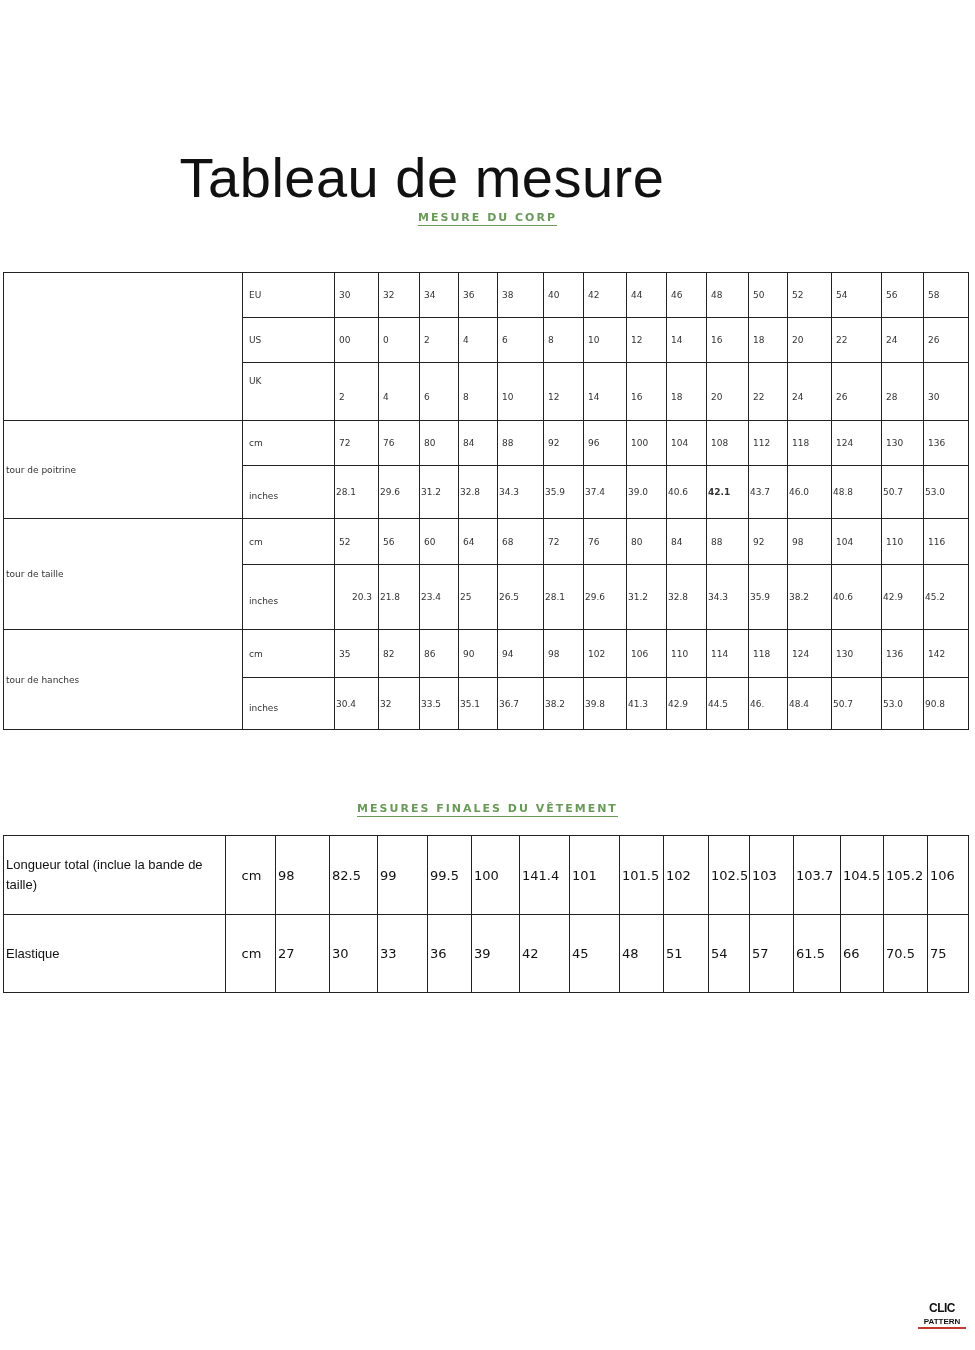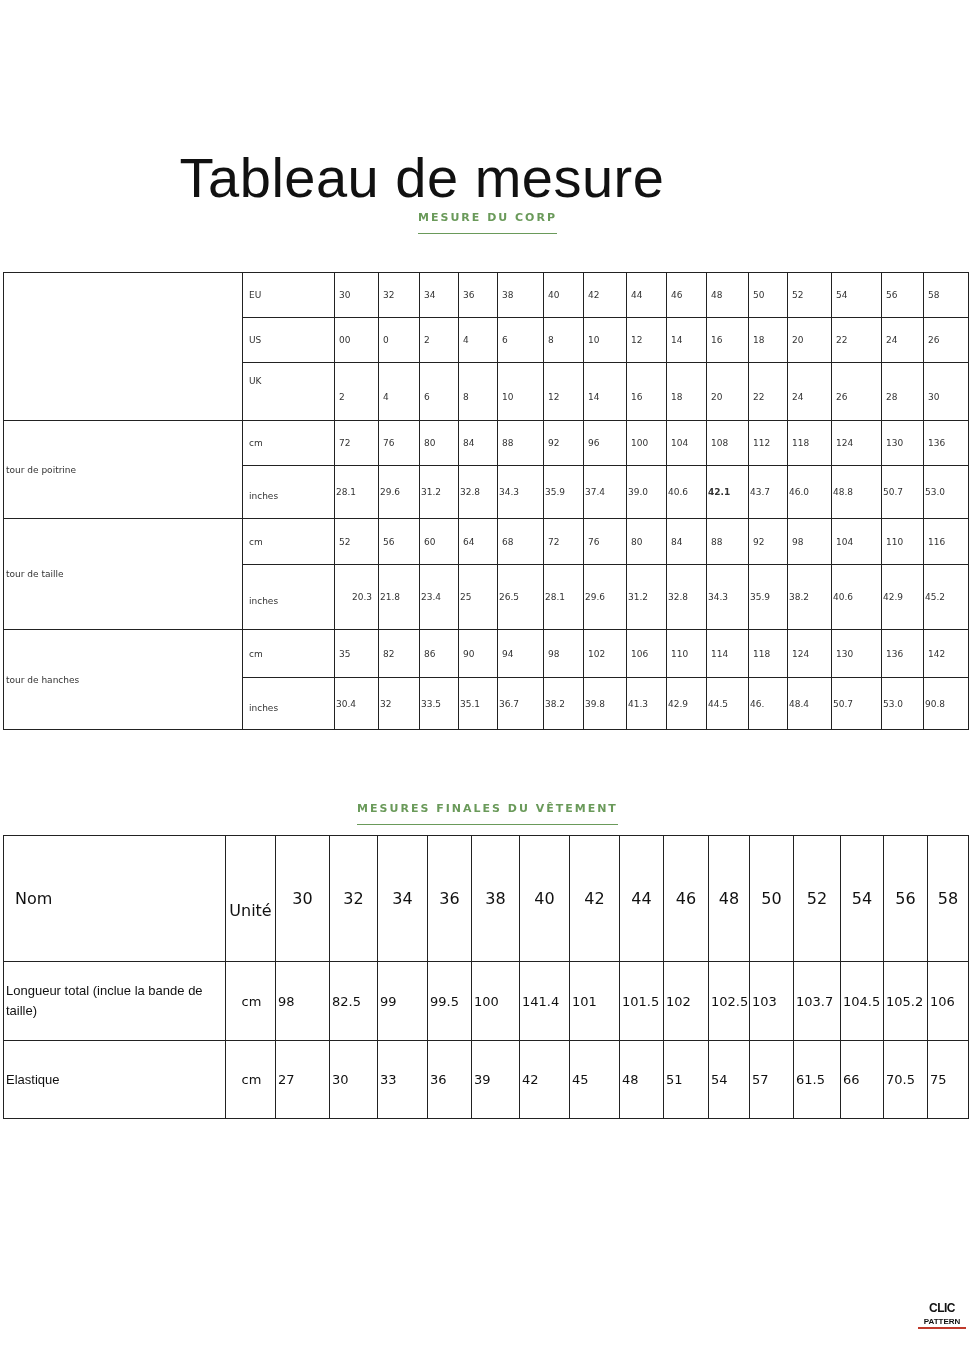--- a/index.html
+++ b/index.html
@@ -1,19 +1,19 @@
 <!DOCTYPE html>
 <html><head>
 <meta charset="utf-8">
 <style>
   html, body { margin: 0; padding: 0; background: #ffffff; }
   body { width: 975px; height: 1350px; position: relative; overflow: hidden; font-family: "DejaVu Sans", sans-serif; color: #222; }
   .title { position: absolute; left: 0; width: 844px; top: 142px; text-align: center; font-family: "Liberation Sans", sans-serif; font-size: 56px; color: #111; letter-spacing: 0.5px; line-height: 72px; }
   .subtitle { position: absolute; left: 0; width: 975px; text-align: center; font-family: "DejaVu Sans", sans-serif; font-weight: bold; font-size: 11px; letter-spacing: 2px; color: #6a9a5a; }
-  .subtitle span { border-bottom: 1.5px solid #6a9a5a; padding-bottom: 9px; }
+  .subtitle span { border-bottom: 1.5px solid #6a9a5a; padding-bottom: 1px; }
   .sub1 { top: 211px; }
   .sub2 { top: 802px; }
 
   table { position: absolute; border-collapse: collapse; table-layout: fixed; }
   td { border: 1.3px solid #222; padding: 0 0 0 4px; vertical-align: middle; overflow: hidden; white-space: nowrap; }
   #t1 { left: 3px; top: 272px; font-size: 9px; }
   #t1 td { color: #333; }
   #t1 td.lbl { padding-left: 2px; }
   #t1 td.unit { padding-left: 6px; }
   #t1 tr.r-size td { height: 44px; }
@@ -250,39 +250,20 @@
       <col style="width: 44px;">
       <col style="width: 45px;">
       <col style="width: 41px;">
       <col style="width: 44px;">
       <col style="width: 47px;">
       <col style="width: 43px;">
       <col style="width: 44px;">
       <col style="width: 41px;">
     </colgroup>
   <tbody id="t2body">
-      <tr class="hdr">
-        <td class="nom">Nom</td>
-        <td class="unite">Unité</td>
-        <td class="sz">30</td>
-        <td class="sz">32</td>
-        <td class="sz">34</td>
-        <td class="sz">36</td>
-        <td class="sz">38</td>
-        <td class="sz">40</td>
-        <td class="sz">42</td>
-        <td class="sz">44</td>
-        <td class="sz">46</td>
-        <td class="sz">48</td>
-        <td class="sz">50</td>
-        <td class="sz">52</td>
-        <td class="sz">54</td>
-        <td class="sz">56</td>
-        <td class="sz">58</td>
-      </tr>
       <tr class="row1">
         <td class="name">Longueur total (inclue la bande de taille)</td>
         <td class="u">cm</td>
         <td>98</td>
         <td>82.5</td>
         <td>99</td>
         <td>99.5</td>
         <td>100</td>
         <td>141.4</td>
         <td>101</td>

